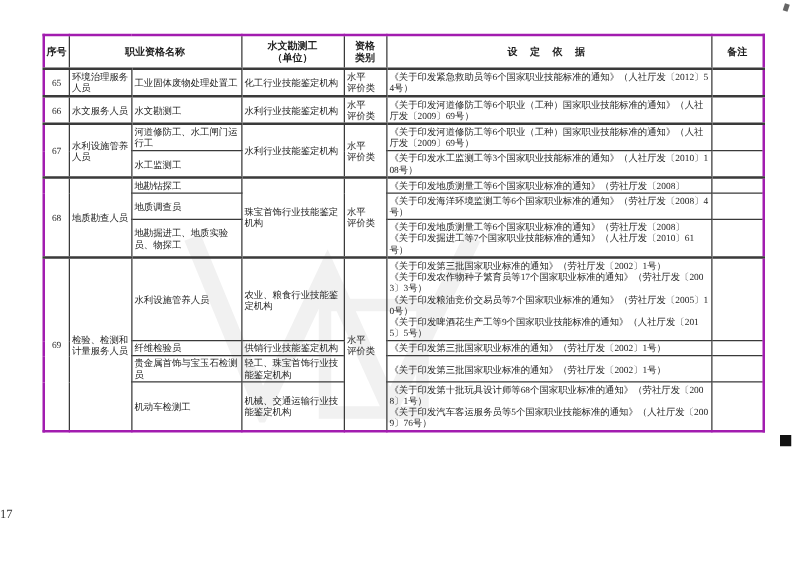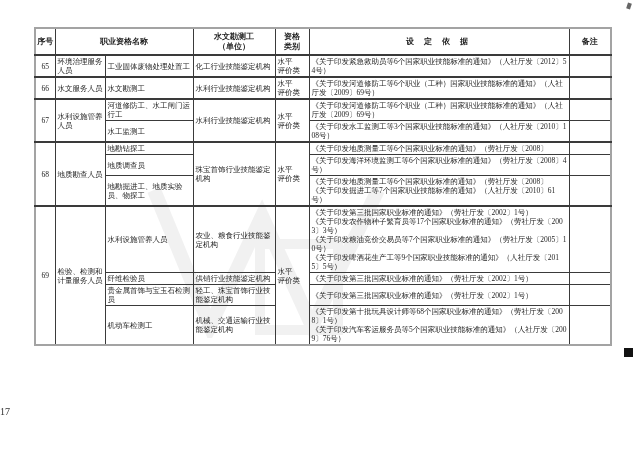--- a/index.html
+++ b/index.html
@@ -5,21 +5,21 @@
   html,body{margin:0;padding:0;}
   body{
     width:640px;height:452px;position:relative;background:#ffffff;overflow:hidden;
     font-family:"Liberation Serif","DejaVu Serif",serif;
   }
   .sheet{position:absolute;inset:0;background:#ffffff;}
   
   table.qual{
     position:absolute;left:34px;top:27px;width:576px;
     border-collapse:collapse;table-layout:fixed;
-    border:2px solid #a3a3a3;
+    border:2px solid #a21caf;
   }
   .qual th,.qual td{
     border:1px solid #3a3a3a;
     color:#1d1d1d;
     padding:1px 2px;
     vertical-align:middle;
     font-size:7.5px;line-height:9px;
     word-break:break-all;
   }
   .qual th{

